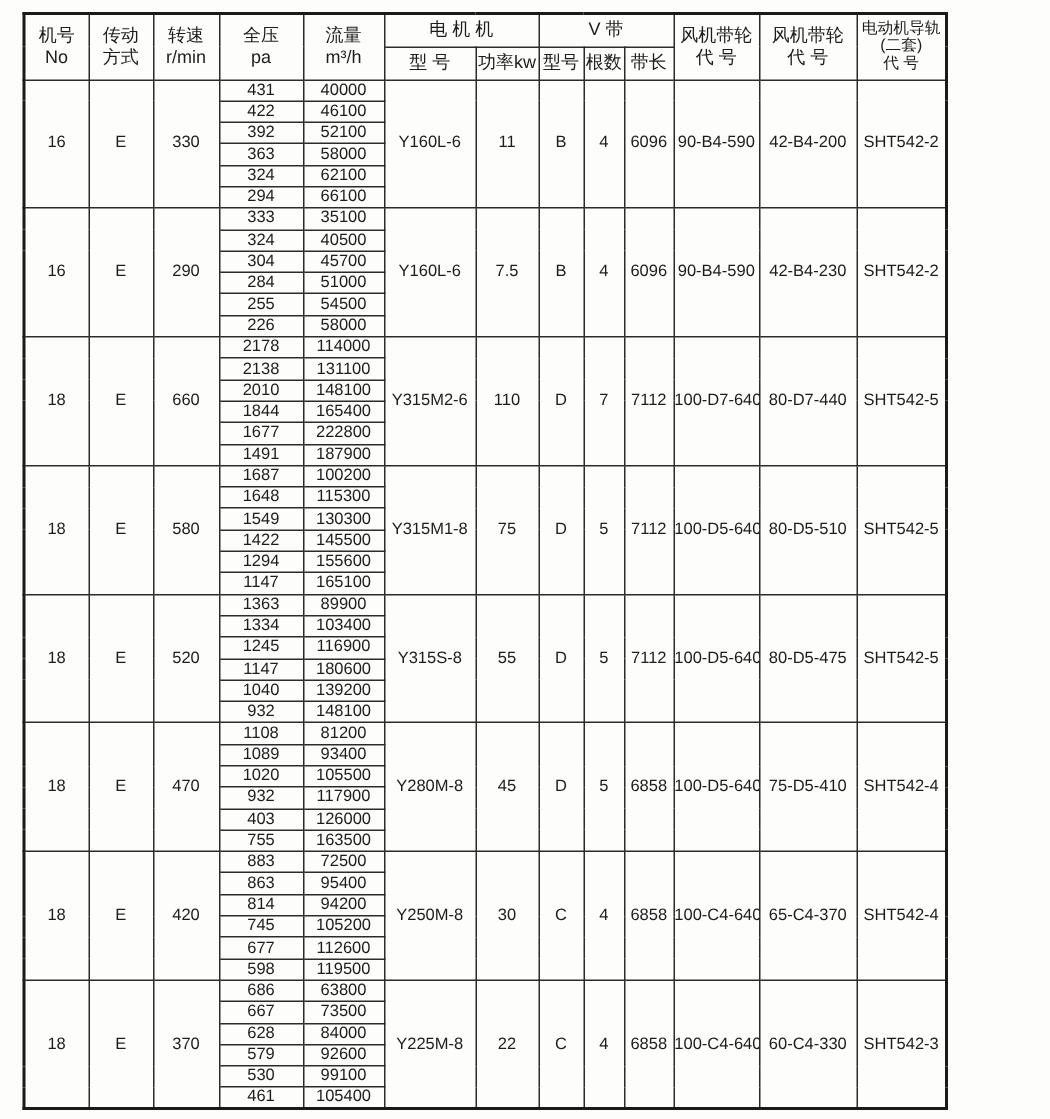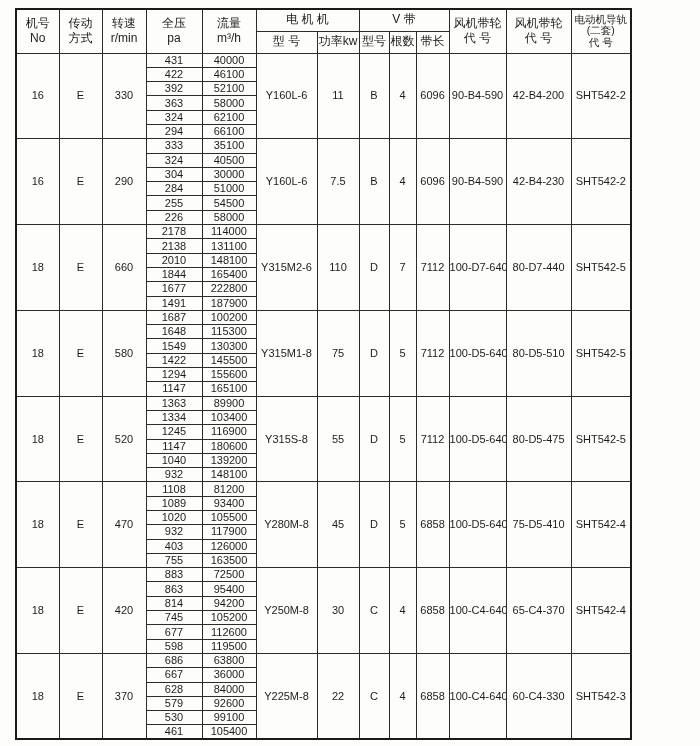--- a/index.html
+++ b/index.html
@@ -143,21 +143,21 @@
           <td rowspan="6">90-B4-590</td>
           <td rowspan="6">42-B4-230</td>
           <td rowspan="6">SHT542-2</td>
         </tr>
         <tr>
           <td>324</td>
           <td>40500</td>
         </tr>
         <tr>
           <td>304</td>
-          <td>30000</td>
+          <td>45700</td>
         </tr>
         <tr>
           <td>284</td>
           <td>51000</td>
         </tr>
         <tr>
           <td>255</td>
           <td>54500</td>
         </tr>
         <tr>
@@ -349,21 +349,21 @@
           <td rowspan="6">22</td>
           <td rowspan="6">C</td>
           <td rowspan="6">4</td>
           <td rowspan="6">6858</td>
           <td rowspan="6">100-C4-640</td>
           <td rowspan="6">60-C4-330</td>
           <td rowspan="6">SHT542-3</td>
         </tr>
         <tr>
           <td>667</td>
-          <td>36000</td>
+          <td>73500</td>
         </tr>
         <tr>
           <td>628</td>
           <td>84000</td>
         </tr>
         <tr>
           <td>579</td>
           <td>92600</td>
         </tr>
         <tr>

